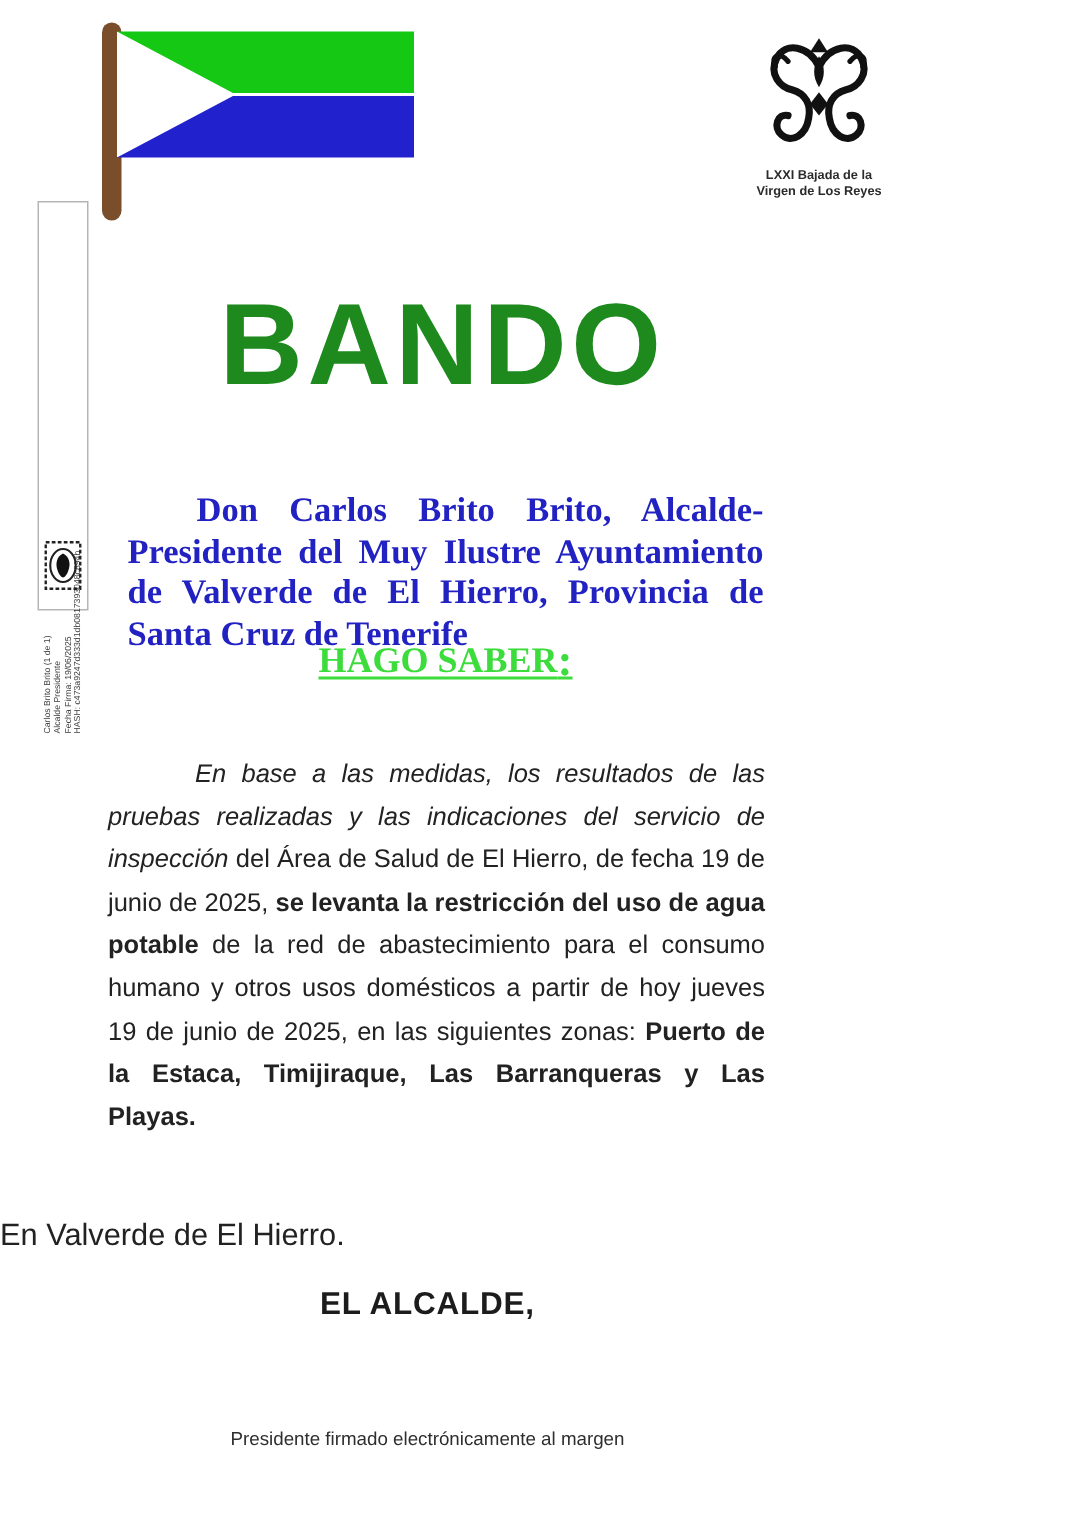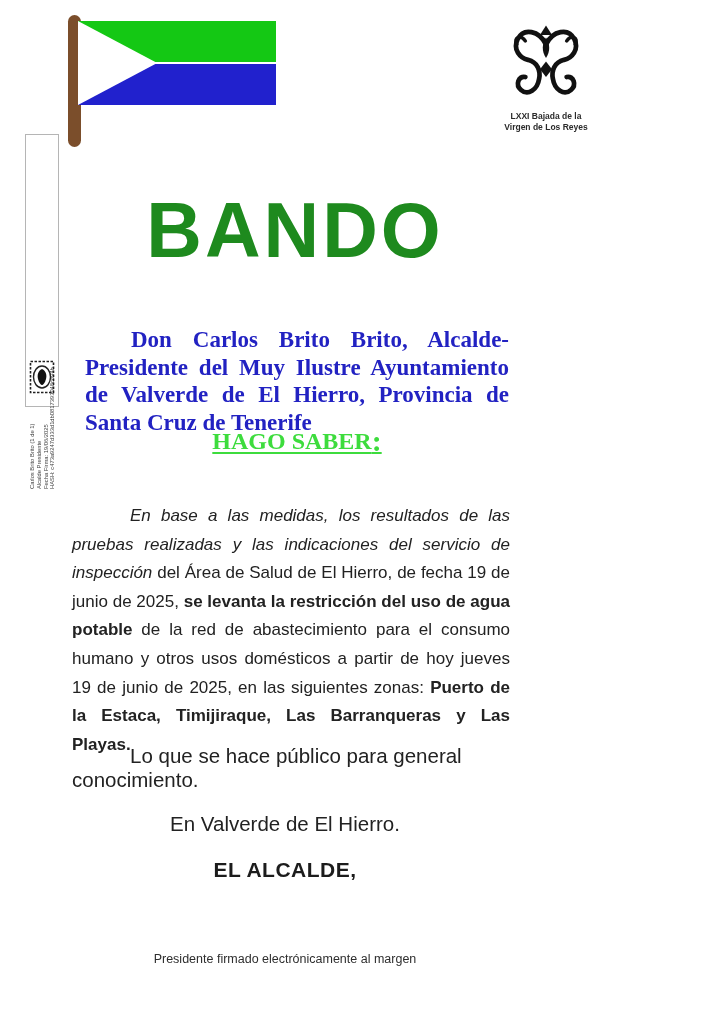--- a/index.html
+++ b/index.html
@@ -63,21 +63,21 @@
   }
   .hago .hago-inner{text-decoration:underline;text-decoration-thickness:2px;text-underline-offset:3px;}
   .hago .hago-colon{font-size:30px;line-height:24px;vertical-align:-2px;}
   .para1{
     position:absolute;left:72px;right:84px;top:502px;
     font-size:17px;line-height:28.6px;text-align:justify;text-indent:58px;color:#222;
   }
   .seg-italic{font-style:italic;}
   .seg-bold{font-weight:bold;}
   .para2{position:absolute;left:72px;right:84px;top:744px;font-size:20.5px;text-indent:58px;color:#222;}
-  .place-line{position:absolute;left:0;right:24px;top:812px;text-align:center;font-size:20.5px;color:#222;}
+  .place-line{position:absolute;left:0;right:24px;top:812px;font-size:20.5px;color:#222;}
   .alcalde-line{position:absolute;left:0;right:24px;top:858px;text-align:center;font-size:21px;font-weight:bold;letter-spacing:.5px;color:#1c1c1c;}
   .footnote{position:absolute;left:0;right:24px;top:952px;text-align:center;font-size:12.5px;color:#2e2e2e;}
 </style>
 </head>
 <body>
 
 <div class="page">
 
   <div class="flag-wrap">
     <div class="flag-pole"></div>
@@ -124,21 +124,20 @@
   </div>
 
   <div class="bando-title">BANDO</div>
 
   <div class="heading">Don Carlos Brito Brito, Alcalde-Presidente del Muy Ilustre Ayuntamiento de Valverde de El Hierro, Provincia de Santa Cruz de Tenerife</div>
 
   <div class="hago"><span class="hago-inner"><span>HAGO SABER</span><span class="hago-colon">:</span></span></div>
 
   <div class="para1"><span class="seg-italic">En base a las medidas, los resultados de las pruebas realizadas y las indicaciones del servicio de inspección</span><span> del Área de Salud de El Hierro, de fecha 19 de junio de 2025, </span><span class="seg-bold">se levanta la restricción del uso de agua potable</span><span> de la red de abastecimiento para el consumo humano y otros usos domésticos a partir de hoy jueves 19 de junio de 2025, en las siguientes zonas: </span><span class="seg-bold">Puerto de la Estaca, Timijiraque, Las Barranqueras y Las Playas.</span></div>
 
-  <div class="para2">Lo que se hace público para general conocimiento.</div>
 
   <div class="place-line">En Valverde de El Hierro.</div>
 
   <div class="alcalde-line">EL ALCALDE,</div>
 
   <div class="footnote">Presidente firmado electrónicamente al margen</div>
 
   <div class="right-rotated">
     <div>Cód. Validación: 5WA39X9YHJ97TLS2STZDKLWL3</div>
     <div>Verificación: https://aytovalverde.sedelectronica.es/</div>

